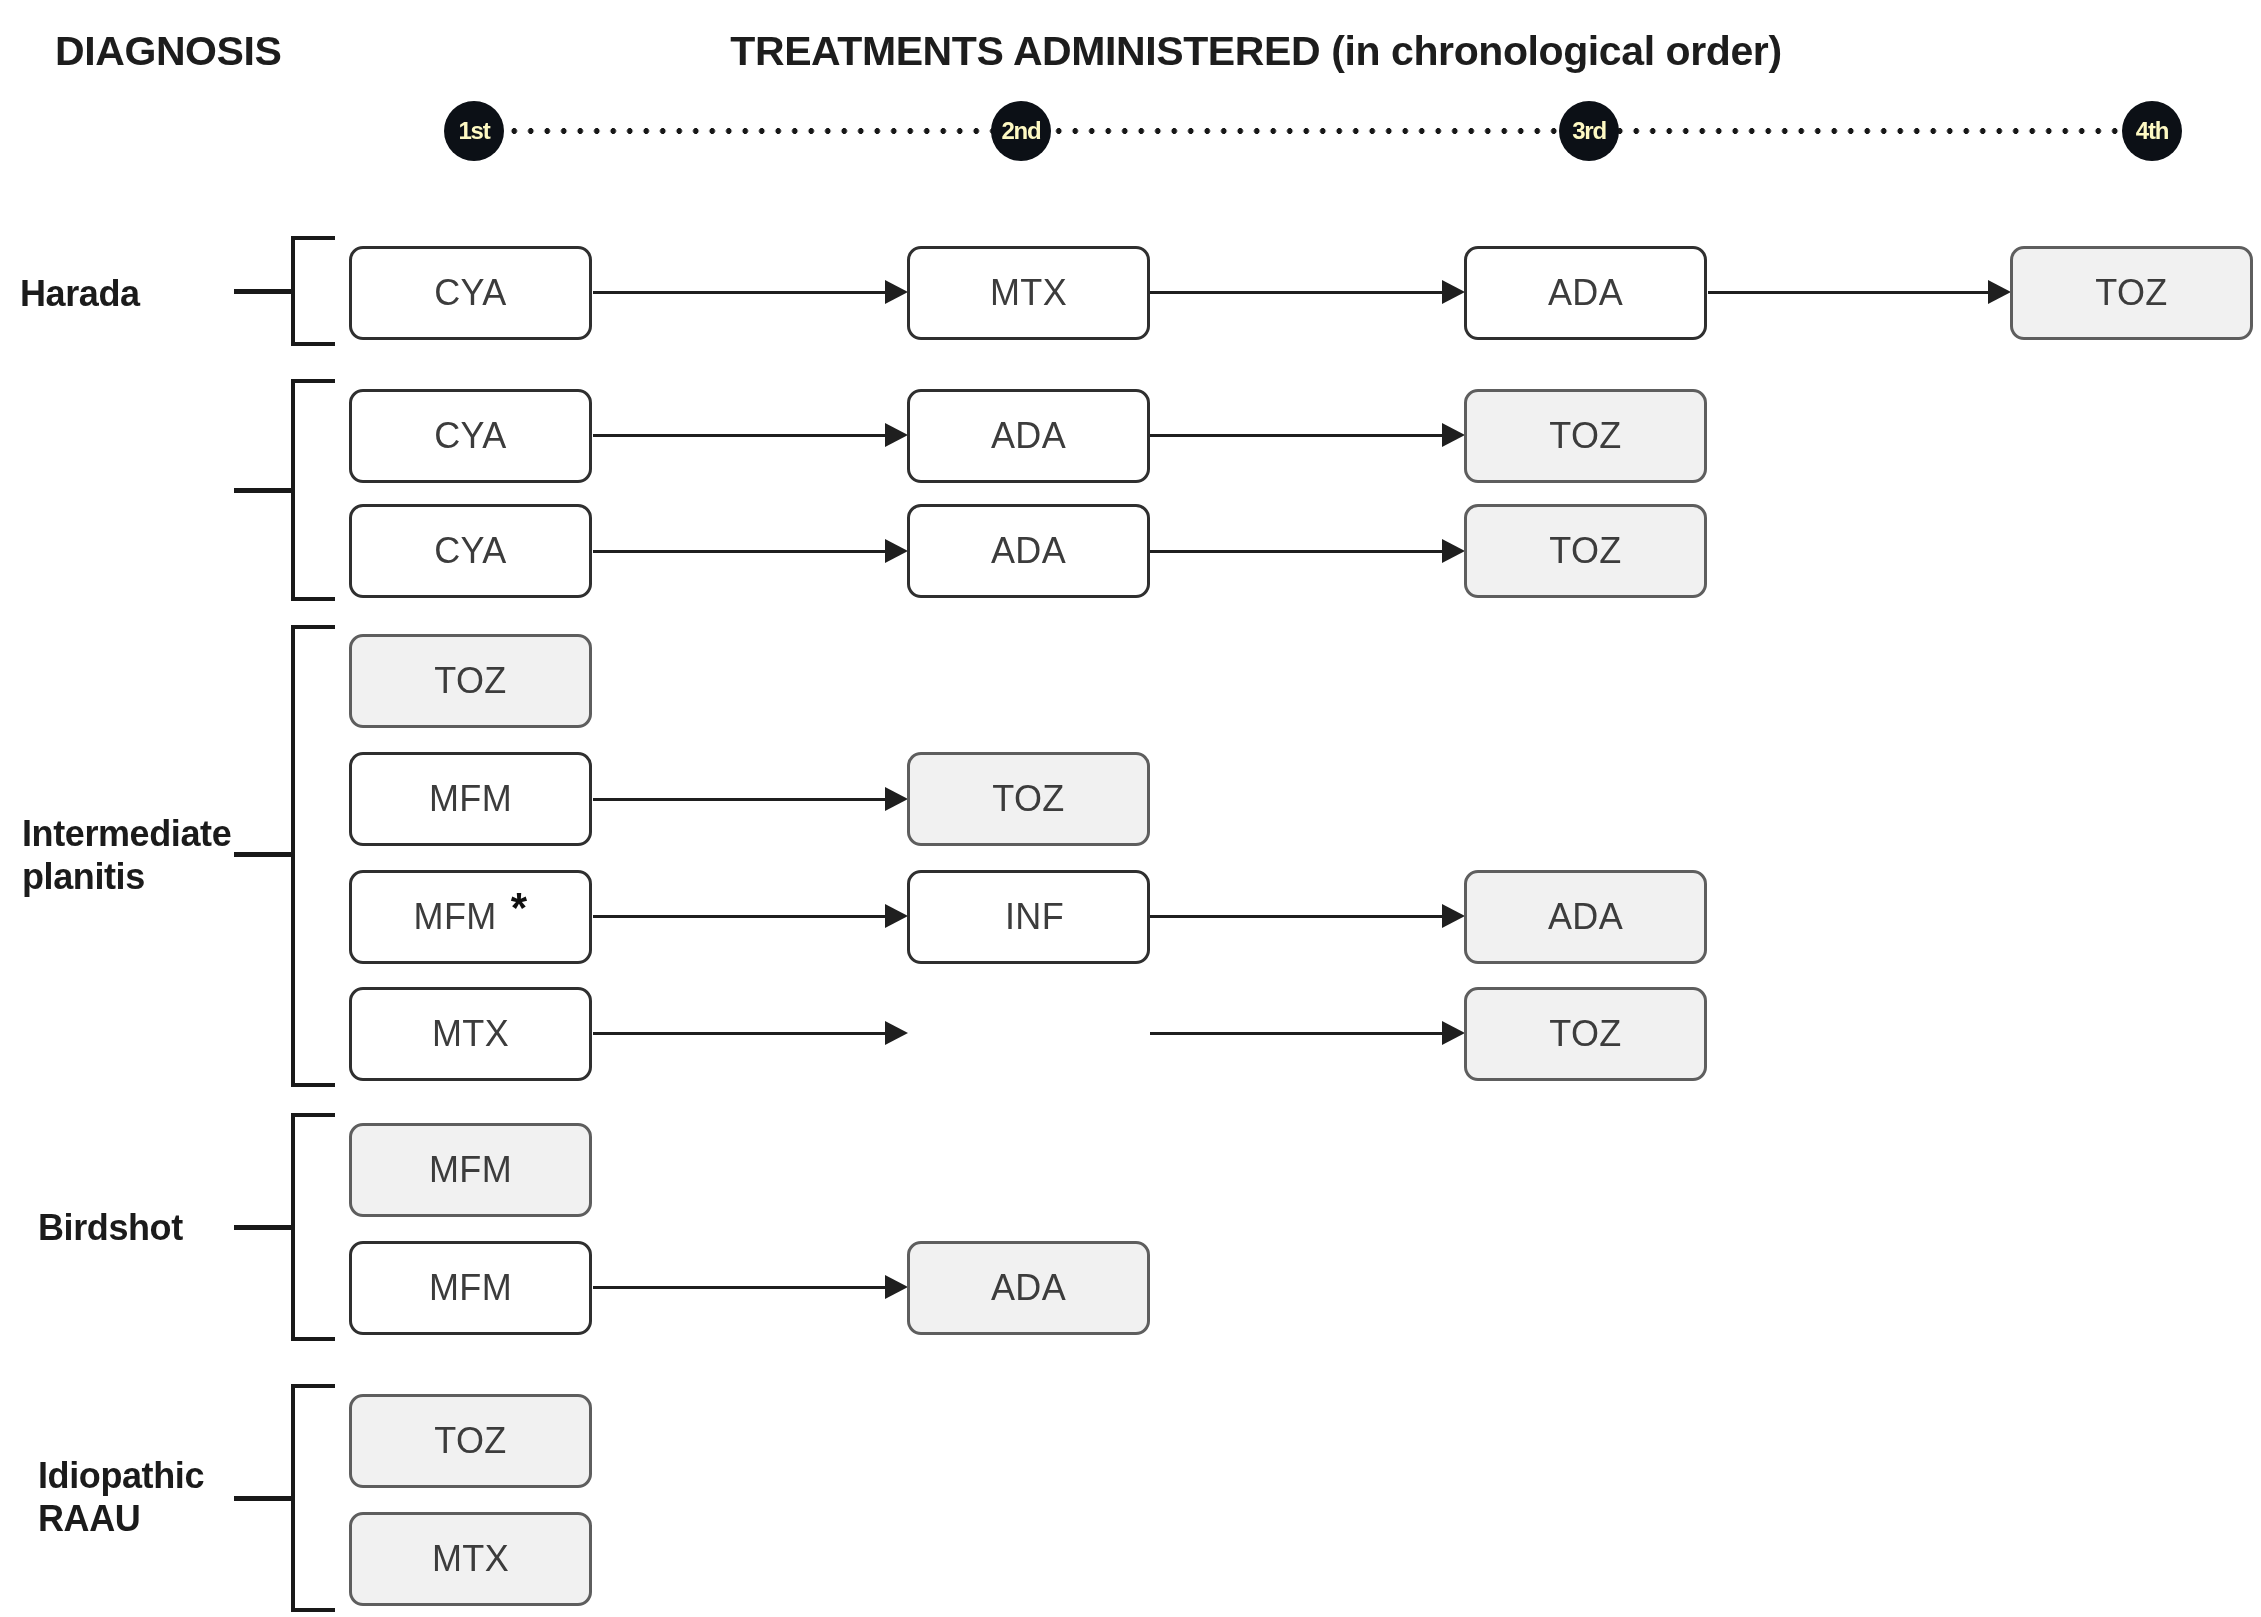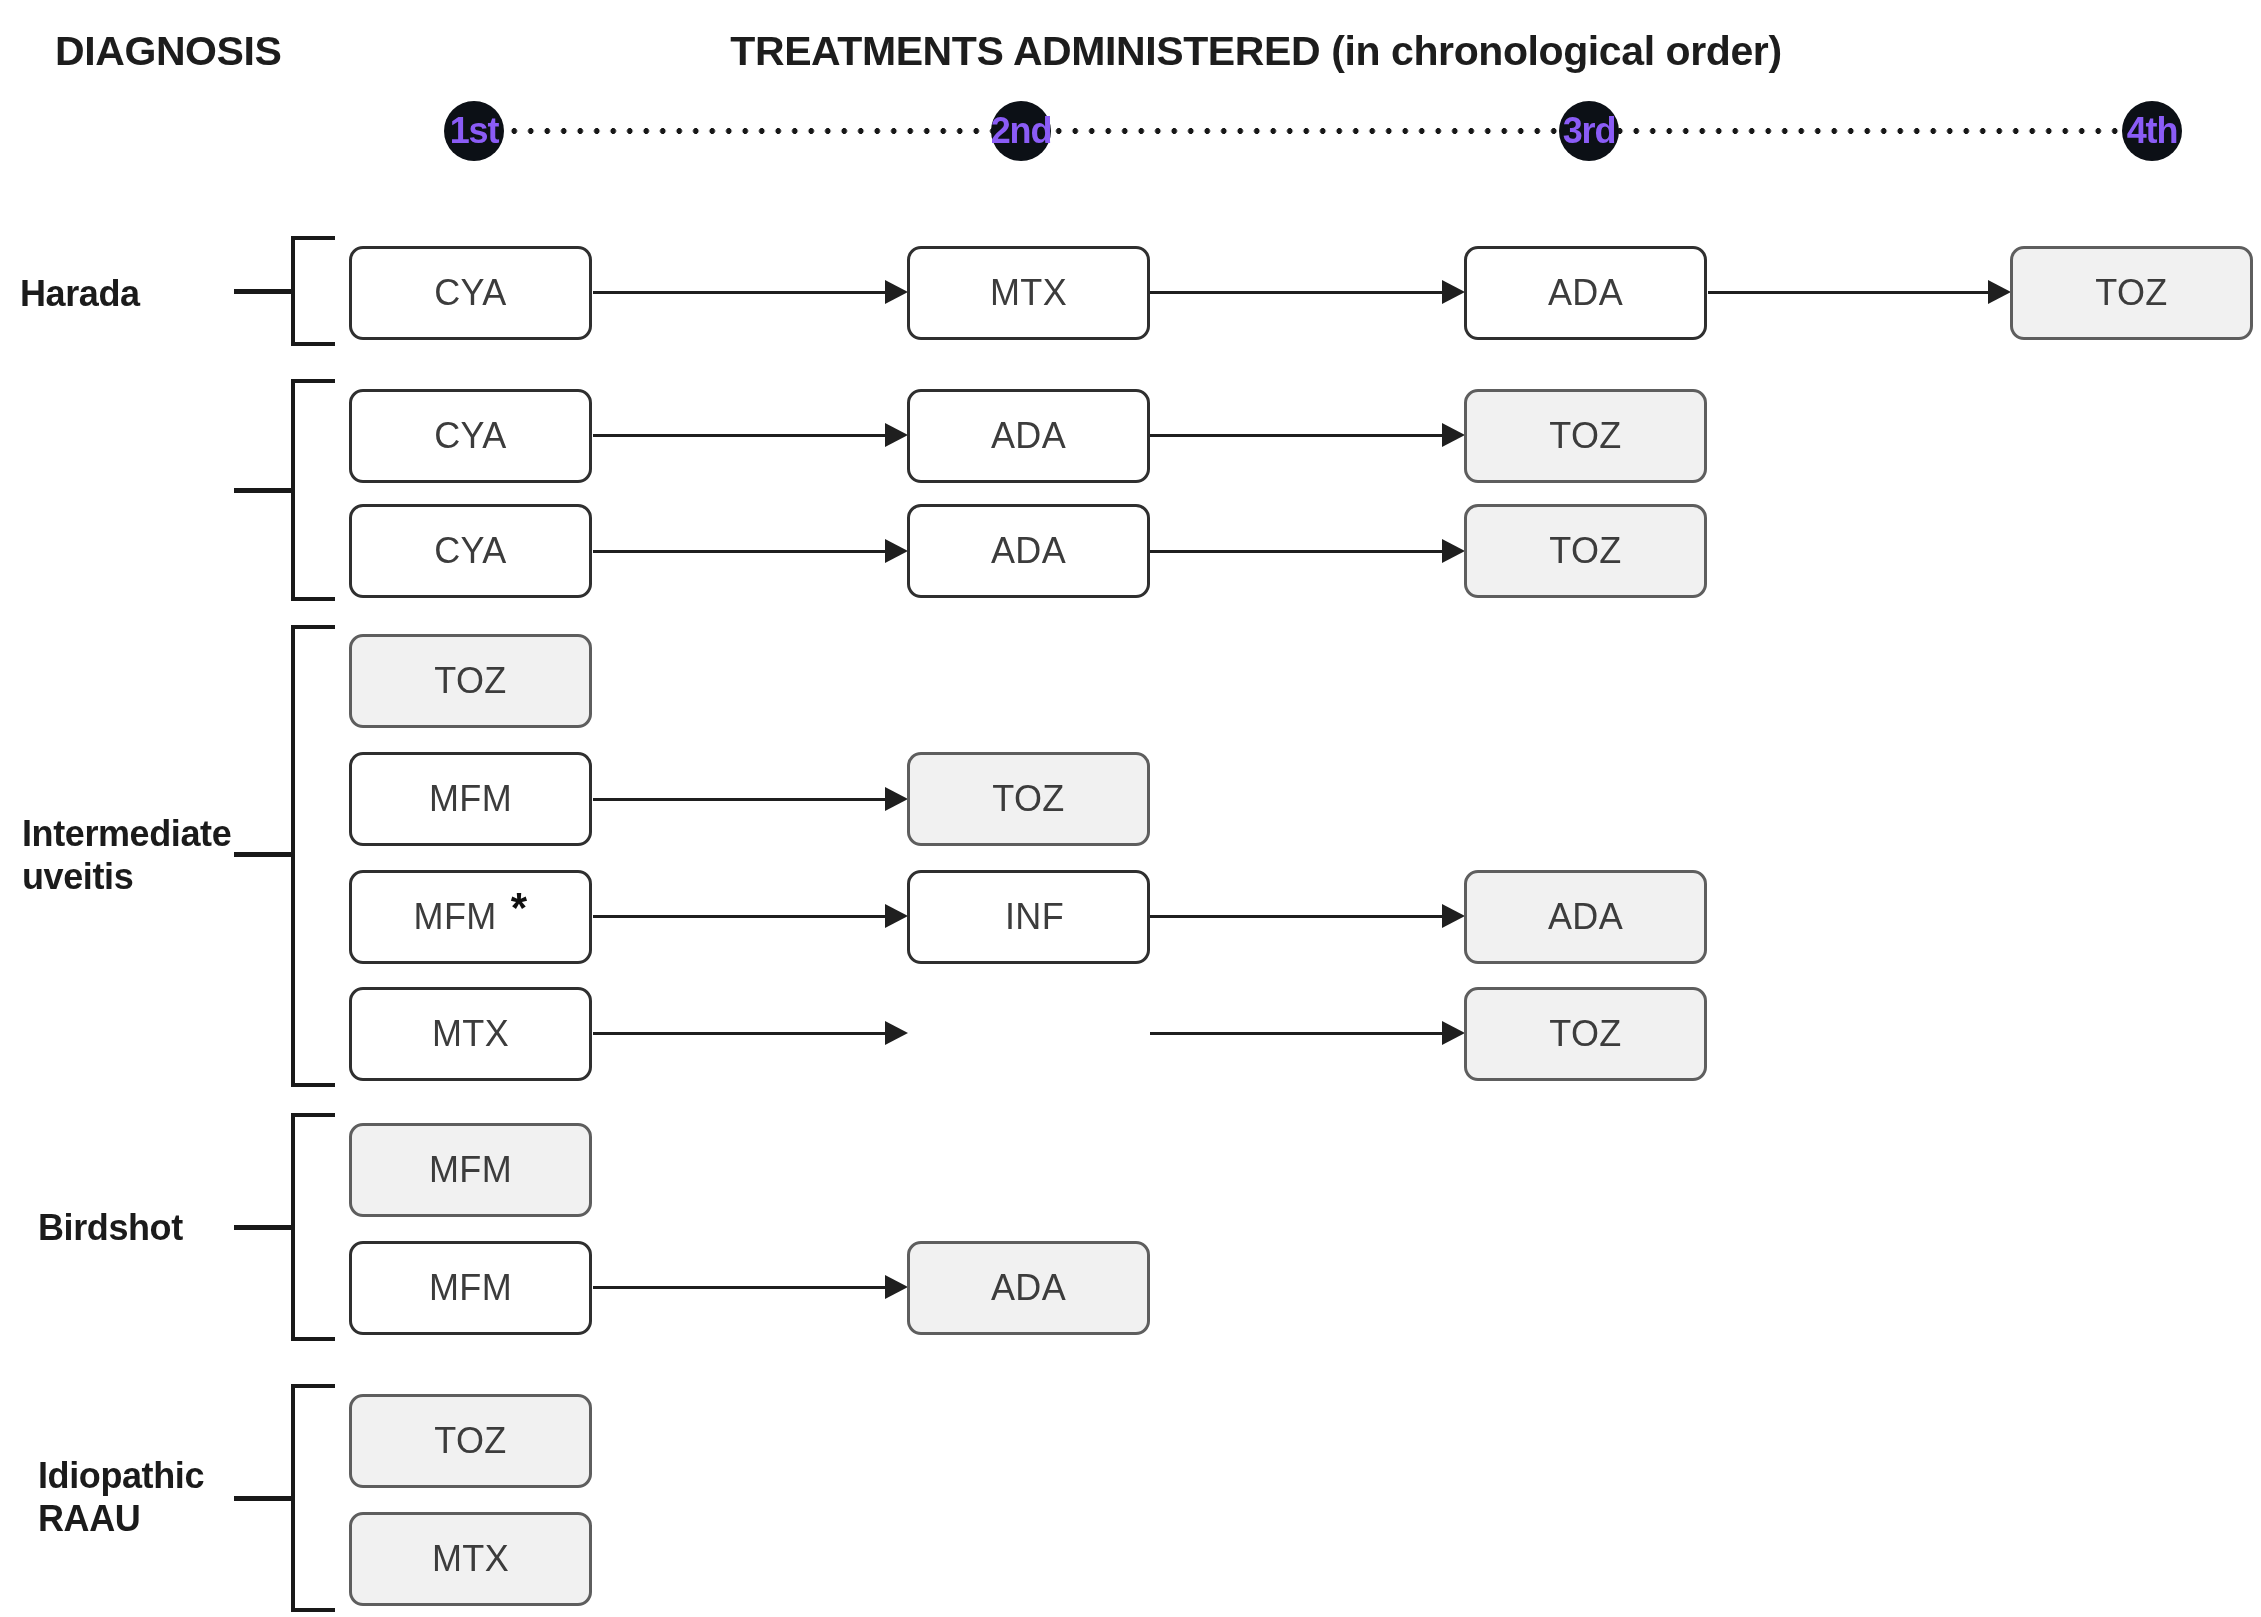--- a/index.html
+++ b/index.html
@@ -5,22 +5,22 @@
   * { margin:0; padding:0; box-sizing:border-box; }
   html,body { background:#ffffff; }
   body { font-family:"Liberation Sans", sans-serif; }
   .canvas { position:relative; width:2261px; height:1617px; background:#ffffff; overflow:hidden; }
 
   .hdr { position:absolute; font-weight:700; font-size:41px; color:#1d1d1d; white-space:nowrap; letter-spacing:-0.4px; }
   .hdr.center { text-align:center; white-space:nowrap; }
 
   .dots { position:absolute; background-image:radial-gradient(circle, #171717 2.7px, rgba(0,0,0,0) 3.1px);
           background-size:16.5px 7.9px; background-repeat:repeat-x; background-position:0 50%; }
-  .step { position:absolute; width:60px; height:60px; border-radius:50%; background:#0c1016; color:#8b5cf6;
-          display:flex; align-items:center; justify-content:center; font-weight:700; font-size:36px; letter-spacing:-1.2px; }
+  .step { position:absolute; width:60px; height:60px; border-radius:50%; background:#0c1016; color:#fef9c3;
+          display:flex; align-items:center; justify-content:center; font-weight:700; font-size:24px; letter-spacing:-1.2px; }
 
   .box { position:absolute; width:243px; height:94px; border-radius:14px; background:#ffffff;
          border:3.9px solid #2f2f2f; display:flex; align-items:center; justify-content:center;
          font-size:36px; color:#3c3c3c; letter-spacing:0.4px; }
   .box.variant-gray { background:#f1f1f1; border-color:#5e5e5e; }
   .marker { font-weight:700; font-size:42px; color:#101010; margin-left:14px; position:relative; top:-9.4px; }
 
   .arrow { position:absolute; height:3.1px; background:#1f1f1f; }
   .arrow::after { content:""; position:absolute; right:-23px; top:-11px; width:0; height:0;
                   border-left:23.6px solid #1f1f1f; border-top:12.6px solid transparent; border-bottom:12.6px solid transparent; }
@@ -46,21 +46,21 @@
 
   <div class="bracket" style="top:236px; height:110px;"></div>
   <div class="dash" style="top:289px;"></div>
   <div class="glabel" style="left:20px; top:272px;">Harada</div>
 
   <div class="bracket" style="top:379px; height:222px;"></div>
   <div class="dash" style="top:488px;"></div>
 
   <div class="bracket" style="top:625px; height:462px;"></div>
   <div class="dash" style="top:852px;"></div>
-  <div class="glabel" style="left:22px; top:812px; width:259px;">Intermediate uveitis</div>
+  <div class="glabel" style="left:22px; top:812px; width:259px;">Intermediate planitis</div>
 
   <div class="bracket" style="top:1113px; height:228px;"></div>
   <div class="dash" style="top:1225px;"></div>
   <div class="glabel" style="left:38px; top:1206px;">Birdshot</div>
 
   <div class="bracket" style="top:1384px; height:228px;"></div>
   <div class="dash" style="top:1496px;"></div>
   <div class="glabel" style="left:38px; top:1454px; width:212px;">Idiopathic RAAU</div>
 
   <div class="box variant-white" style="left:349px;  top:246px;">

